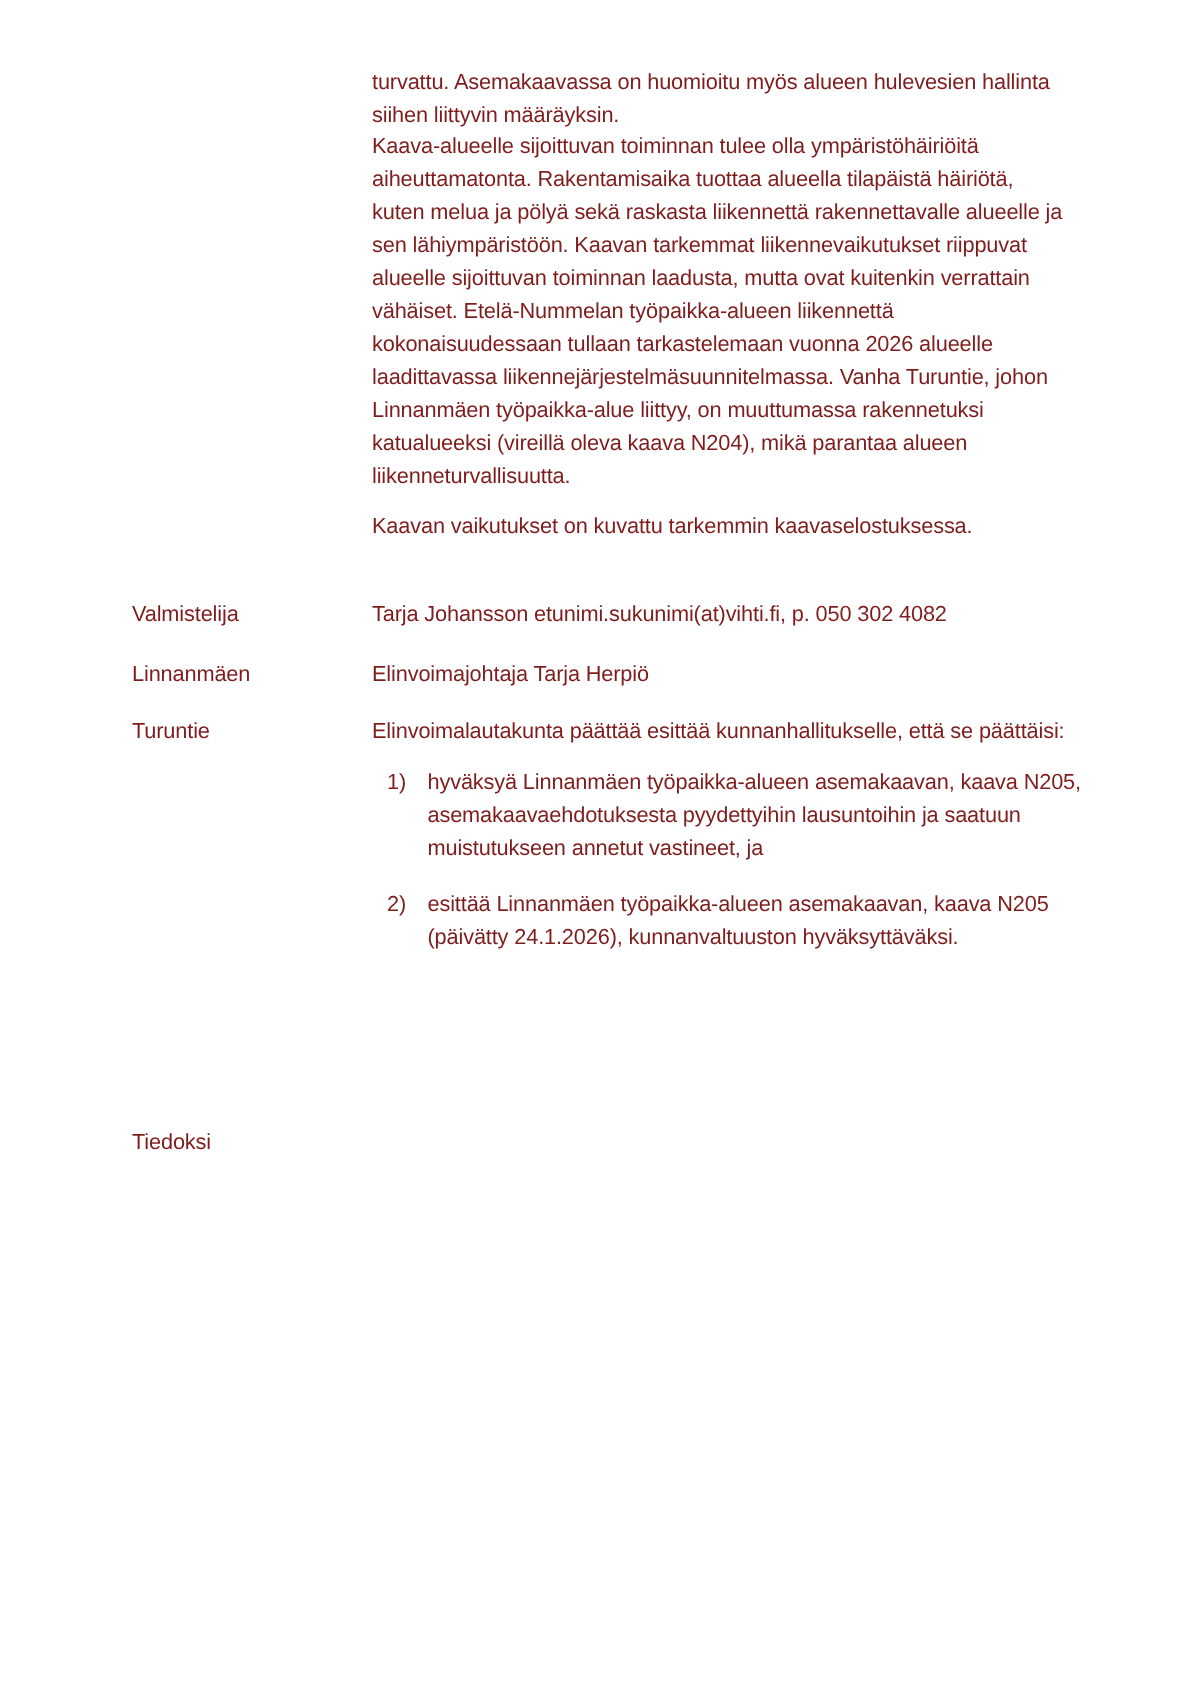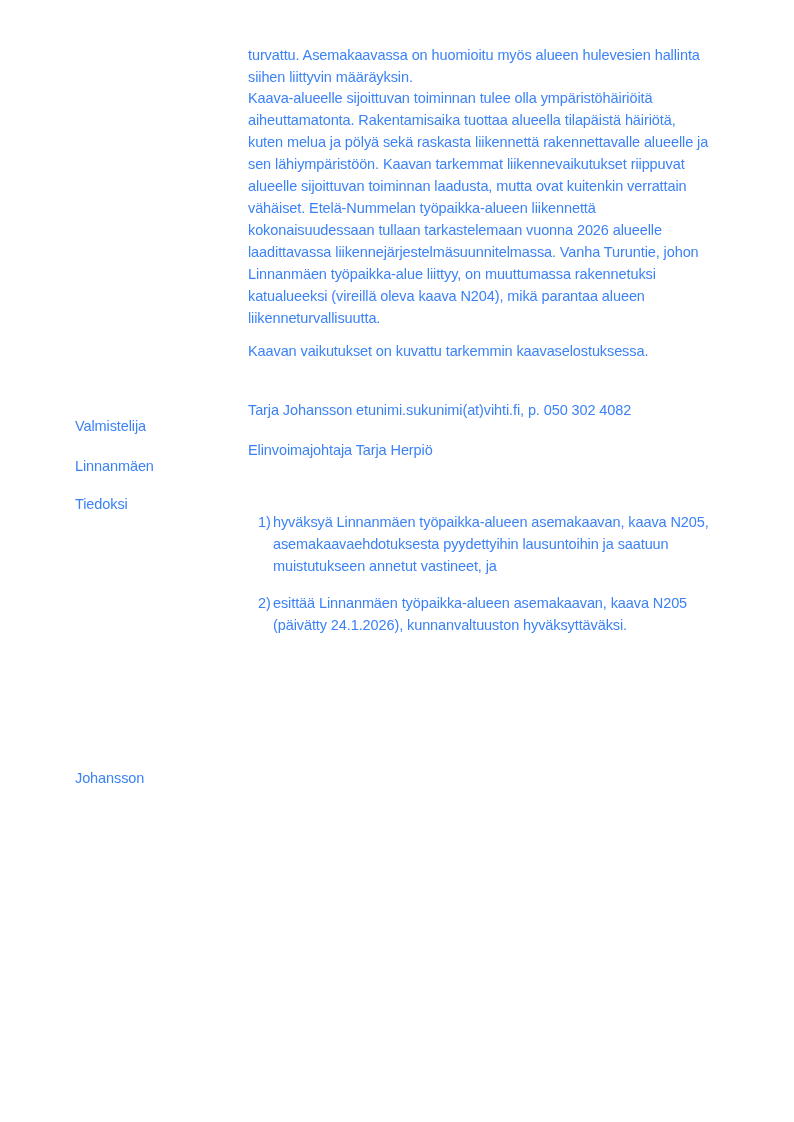--- a/index.html
+++ b/index.html
@@ -9,53 +9,52 @@
   }
   .page {
     position: relative;
     width: 794px;
     height: 1122px;
     background: #ffffff;
     font-family: "Liberation Sans", sans-serif;
     font-size: 14.5px;
     line-height: 22px;
     letter-spacing: -0.1px;
-    color: #3b82f6;
+    color: #7f1d1d;
     overflow: hidden;
   }
   .para {
     position: absolute;
     left: 248px;
     width: 496px;
     white-space: pre-line;
   }
   .row-label {
     position: absolute;
-    left: 75px;
+    left: 88px;
     width: 165px;
-    margin-top: 16px;
   }
   .row-value {
     position: absolute;
     left: 248px;
     width: 496px;
     white-space: pre-line;
   }
   .list-item {
     position: absolute;
     left: 258px;
     width: 486px;
   }
   .list-num {
     position: absolute;
     left: 0;
     top: 0;
   }
   .list-text {
-    margin-left: 15px;
+    margin-left: 27px;
     white-space: pre-line;
   }
 </style>
 </head>
 <body>
 
 <div class="page">
 
   <div class="para" style="top:44px">turvattu. Asemakaavassa on huomioitu myös alueen hulevesien hallinta
 siihen liittyvin määräyksin.</div>
@@ -73,31 +72,32 @@
 liikenneturvallisuutta.</div>
 
   <div class="para" style="top:340px">Kaavan vaikutukset on kuvattu tarkemmin kaavaselostuksessa.</div>
 
   <div class="row-label" style="top:399px">Valmistelija</div>
   <div class="row-value" style="top:399px">Tarja Johansson etunimi.sukunimi(at)vihti.fi, p. 050 302 4082</div>
 
   <div class="row-label" style="top:439px">Linnanmäen</div>
   <div class="row-value" style="top:439px">Elinvoimajohtaja Tarja Herpiö</div>
 
-  <div class="row-label" style="top:477px">Tiedoksi</div>
+  <div class="row-label" style="top:477px">Turuntie</div>
+  <div class="row-value" style="top:477px">Elinvoimalautakunta päättää esittää kunnanhallitukselle, että se päättäisi:</div>
 
   <div class="list-item" style="top:511px">
     <span class="list-num">1)</span>
     <div class="list-text">hyväksyä Linnanmäen työpaikka-alueen asemakaavan, kaava N205,
 asemakaavaehdotuksesta pyydettyihin lausuntoihin ja saatuun
 muistutukseen annetut vastineet, ja</div>
   </div>
 
   <div class="list-item" style="top:592px">
     <span class="list-num">2)</span>
     <div class="list-text">esittää Linnanmäen työpaikka-alueen asemakaavan, kaava N205
 (päivätty 24.1.2026), kunnanvaltuuston hyväksyttäväksi.</div>
   </div>
 
 
-  <div class="row-label" style="top:751px">Johansson</div>
+  <div class="row-label" style="top:751px">Tiedoksi</div>
 
 </div>
 
 </body></html>

